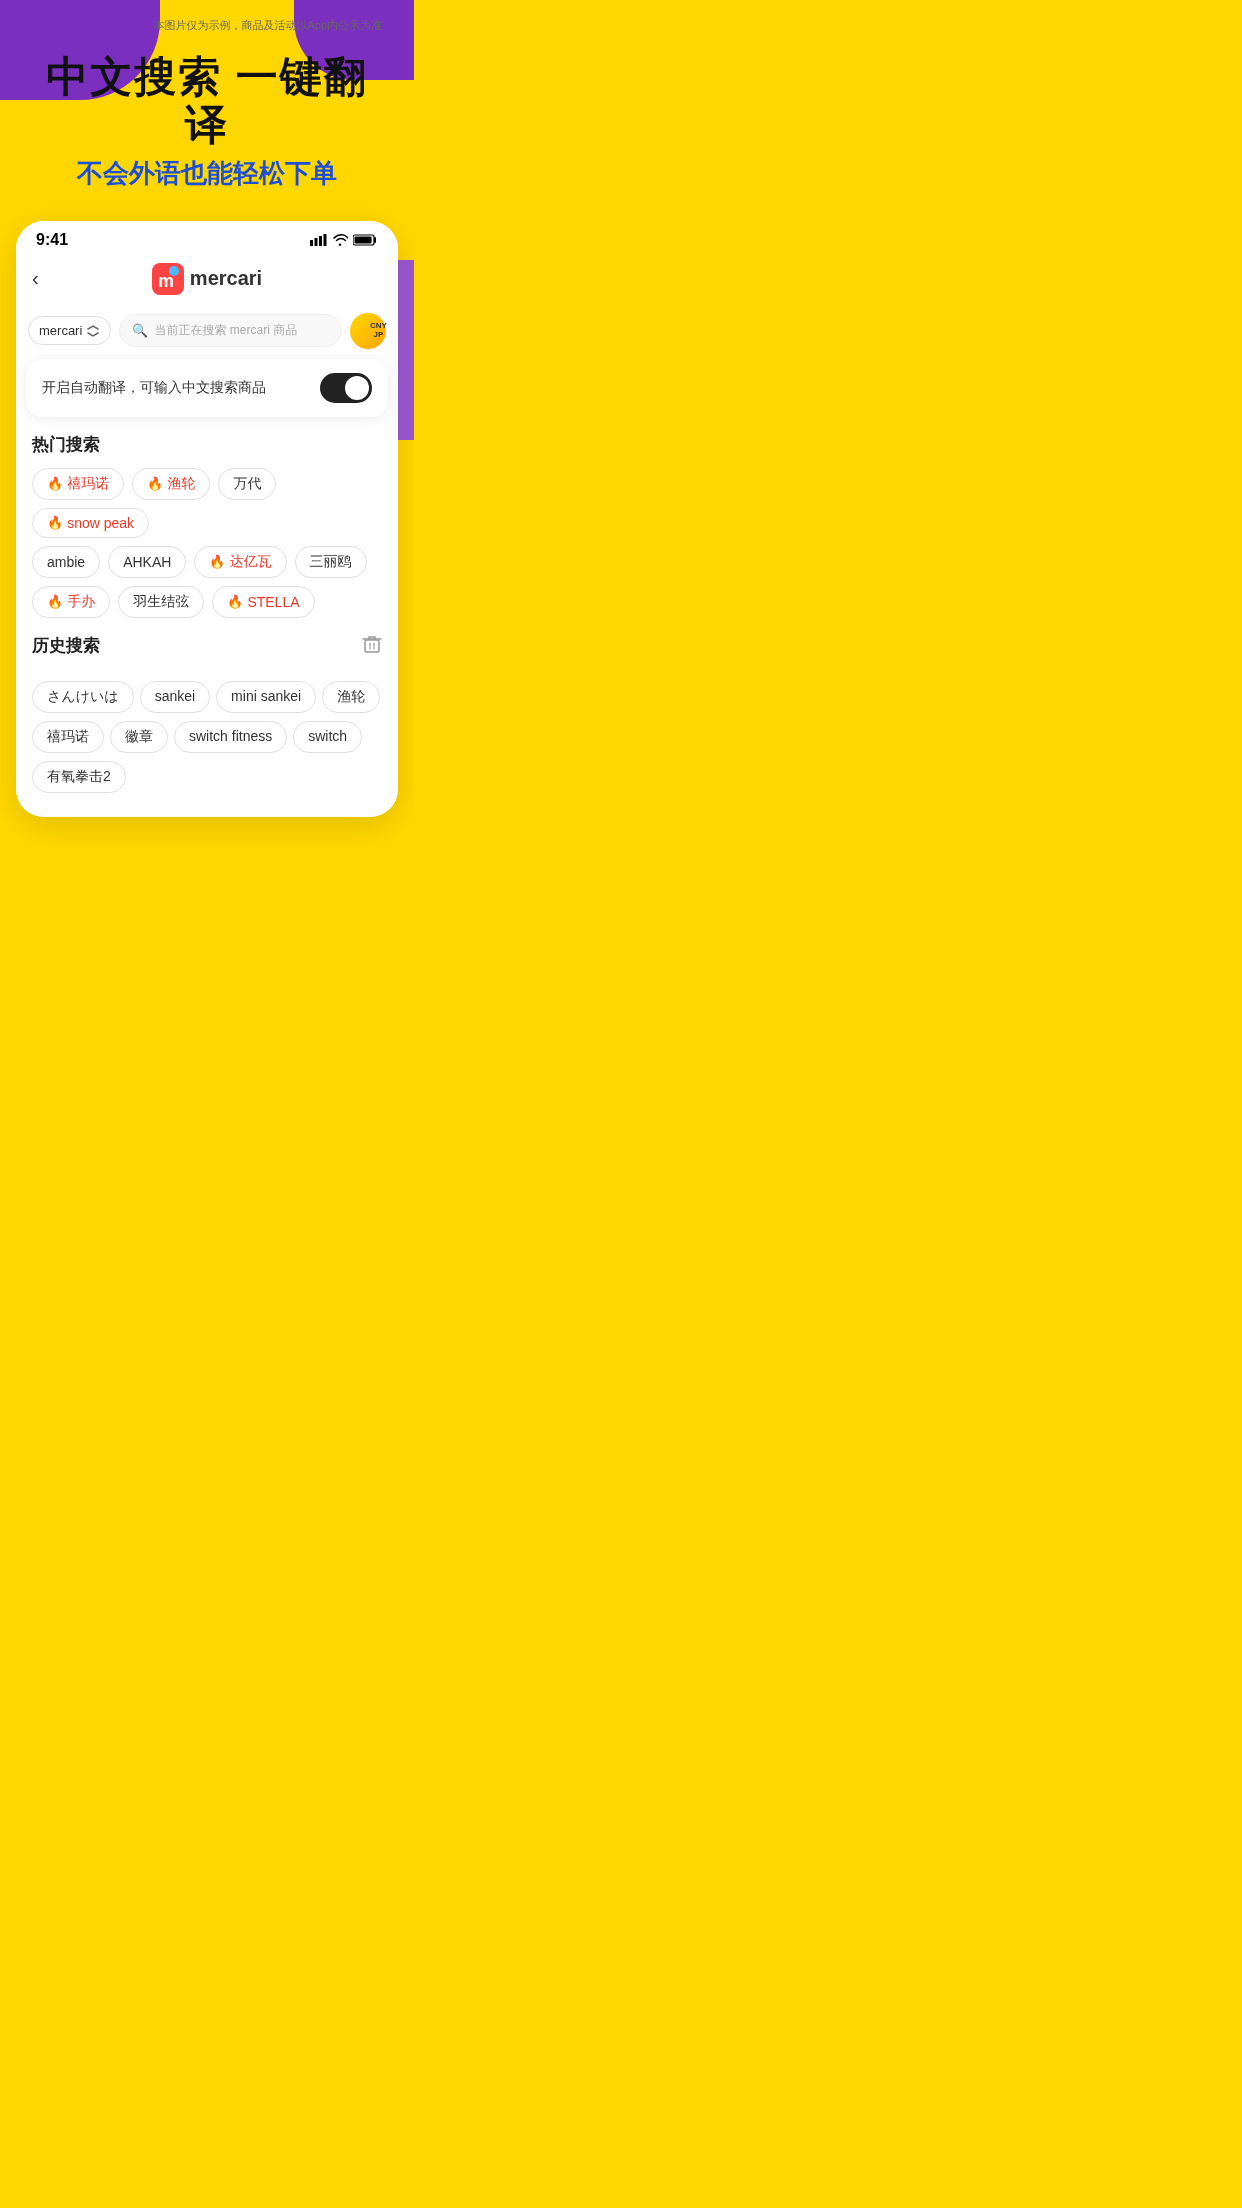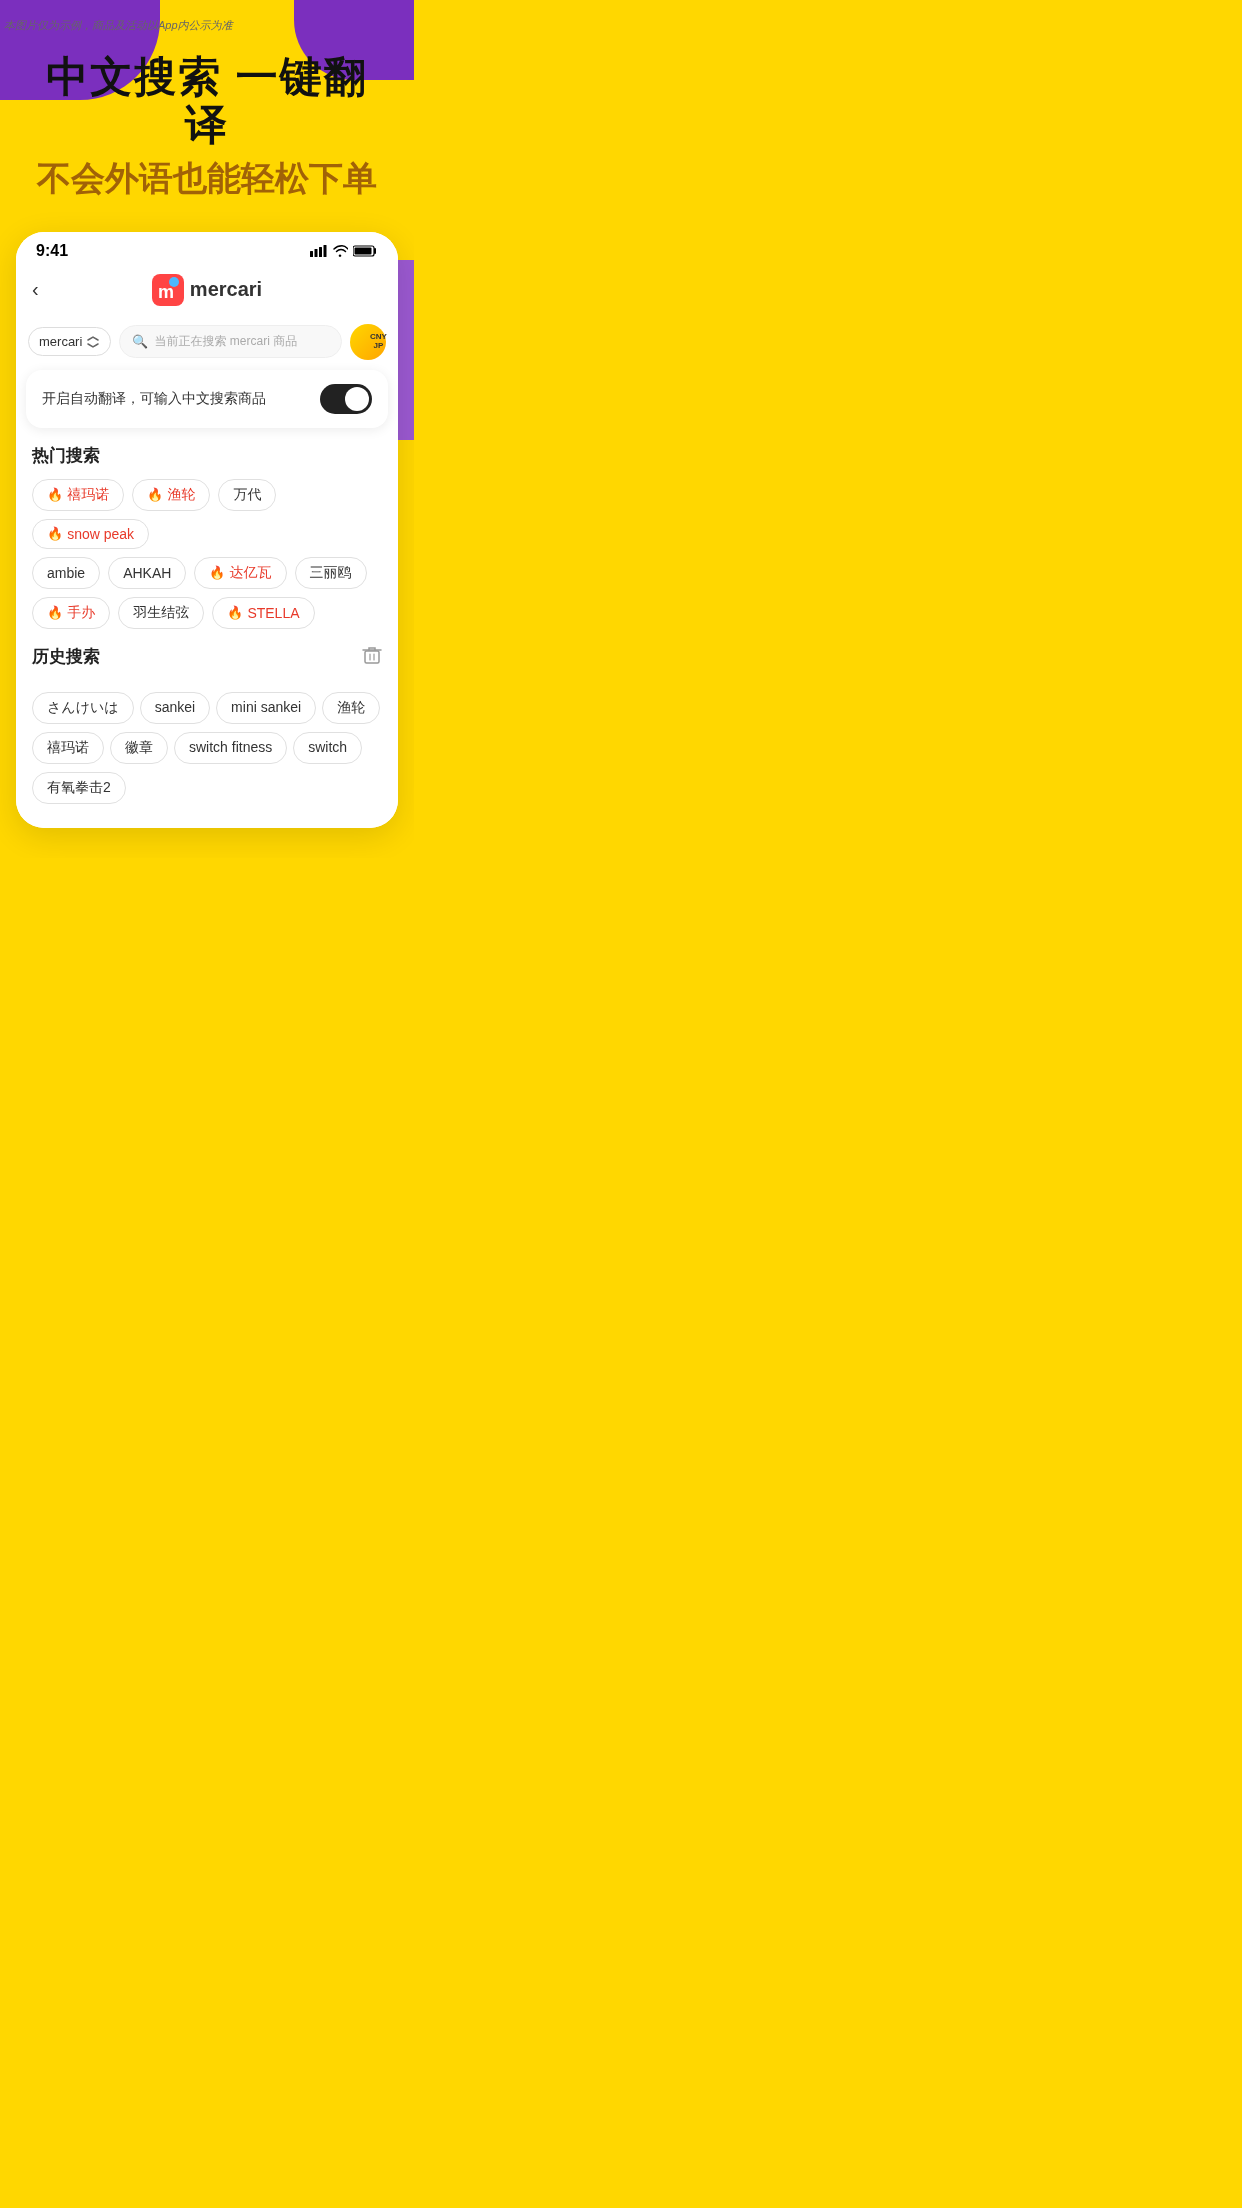--- a/index.html
+++ b/index.html
@@ -52,47 +52,46 @@
       height: 180px;
       background: #9B59D0;
       border-radius: 50px 0 0 50px;
       z-index: 1;
     }
 
     
     .top-notice {
       position: relative;
       z-index: 2;
-      text-align: left;
-      padding: 18px 4px 10px;
+      text-align: right;
+      padding: 18px 32px 10px;
       color: #666;
       font-size: 11px;
-      font-style: italic;
     }
 
     
     .headline-section {
       position: relative;
       z-index: 2;
       text-align: center;
       padding: 10px 36px 20px;
     }
 
     .headline-main {
       font-size: 42px;
       font-weight: 900;
       color: #111;
       line-height: 1.15;
       letter-spacing: 2px;
     }
 
     .headline-sub {
-      font-size: 34px;
+      font-size: 26px;
       font-weight: 700;
-      color: #a16207;
+      color: #1d4ed8;
       margin-top: 6px;
     }
 
     
     .phone-mockup {
       position: relative;
       z-index: 2;
       margin: 10px 16px 0;
       background: #fff;
       border-radius: 28px;

